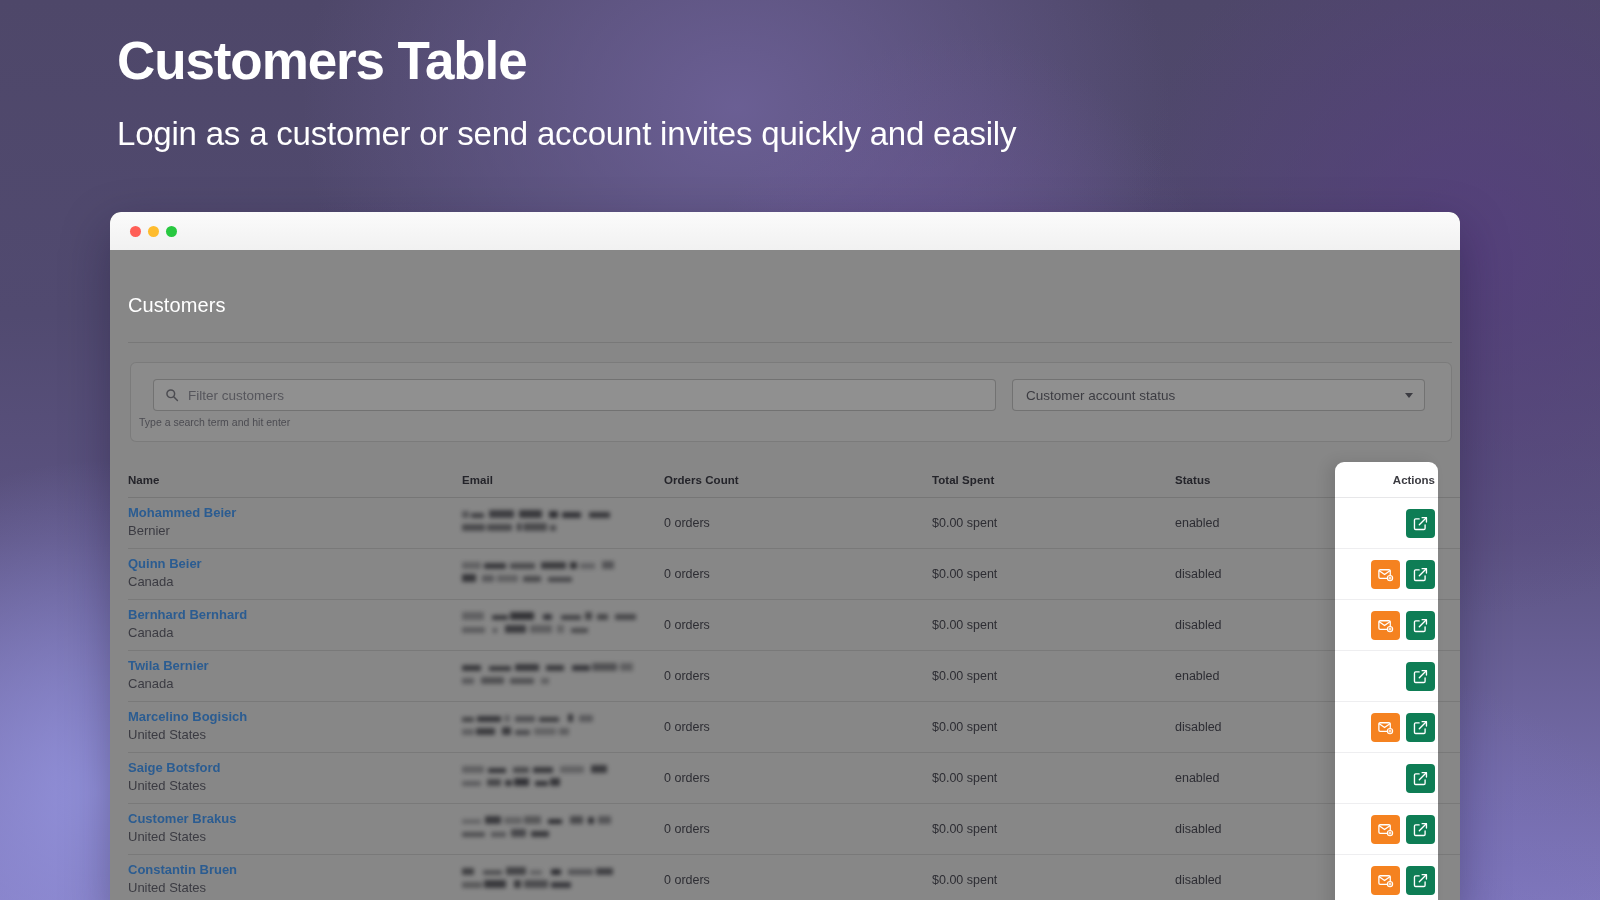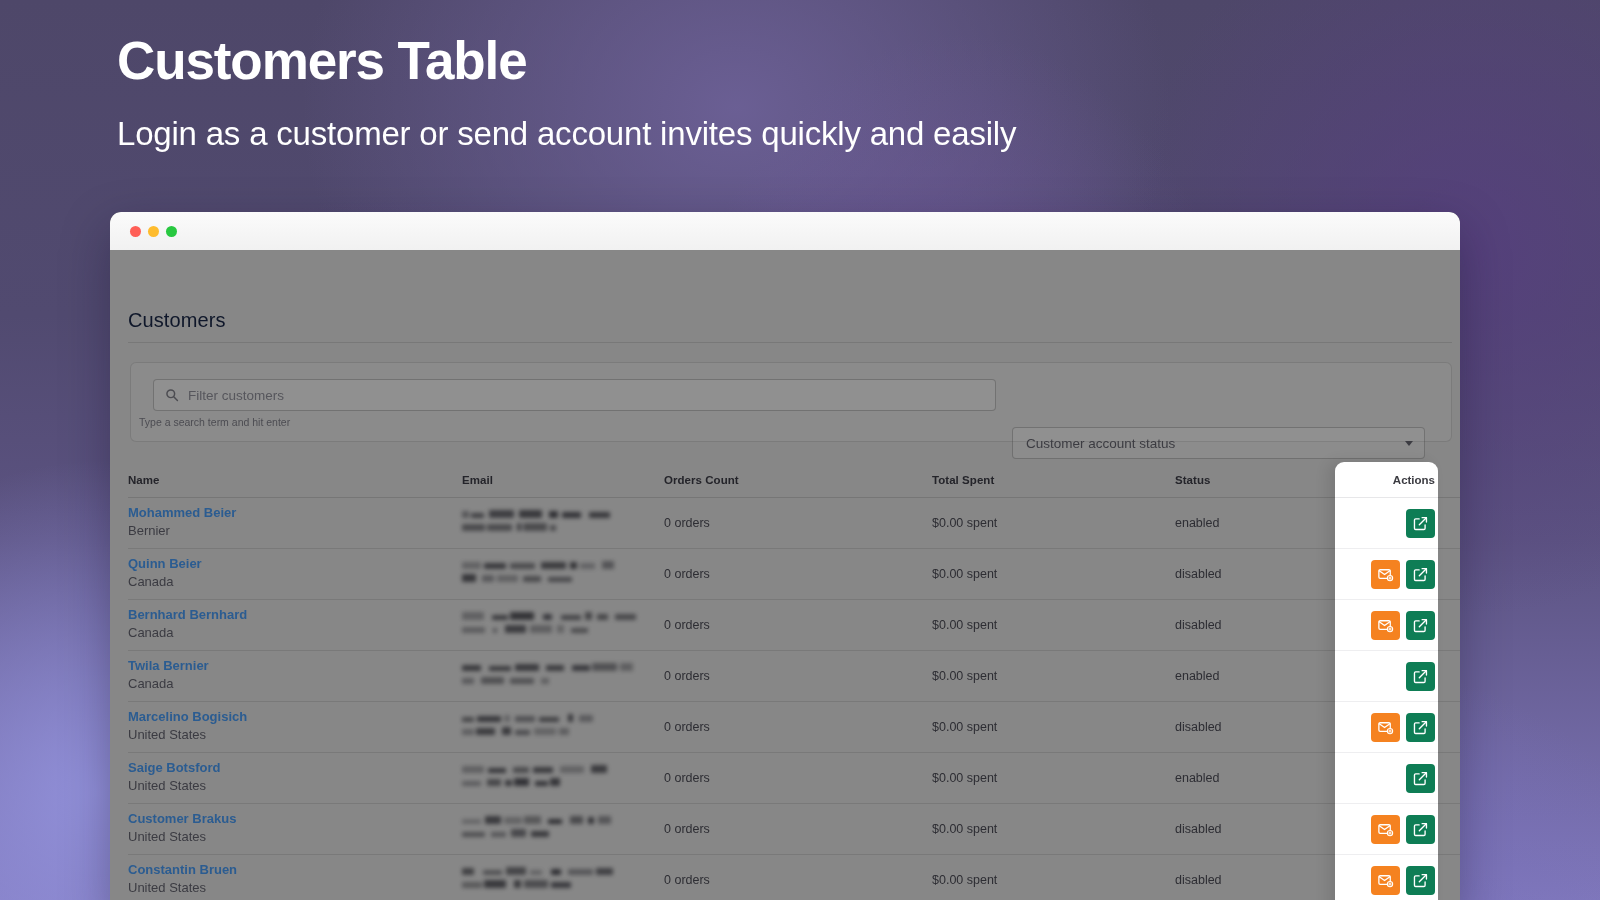--- a/index.html
+++ b/index.html
@@ -82,23 +82,22 @@
     background:#878787;
   }
   .app-inner{
     position:absolute; inset:0;
     
     background:#878787;
   }
 
   .page-title{
     position:absolute; left:18px; top:44px;
-    font-size:20px; color:#0f172a; font-weight:400;
+    font-size:20px; color:#ffffff; font-weight:400;
     letter-spacing:.1px;
-    margin-top:15px;
   }
   .title-rule{
     position:absolute; left:18px; right:8px; top:92px; height:1px;
     background:rgba(60,60,60,.20);
   }
 
   
   .filter-card{
     position:absolute; left:20px; right:8px; top:112px; height:80px;
     border:1px solid rgba(70,70,70,.22);
@@ -124,21 +123,20 @@
     position:absolute; left:8px; top:53px;
     font-size:10.5px; color:#4c4c52;
   }
   .select-wrap{
     position:absolute; left:881px; width:413px; top:16px; height:32px;
     border:1px solid rgba(60,60,60,.35);
     border-radius:4px;
     display:flex; align-items:center; justify-content:space-between;
     padding:0 11px 0 13px;
     background:rgba(255,255,255,.045);
-    margin-top:48px;
   }
   .select-label{ font-size:13.5px; color:#3c3c42; }
   .caret{
     width:0;height:0;border-left:4px solid transparent;border-right:4px solid transparent;
     border-top:5px solid #3c3c42;
   }
 
   
   .table{
     position:absolute; left:18px; right:0; top:212px; bottom:0;

